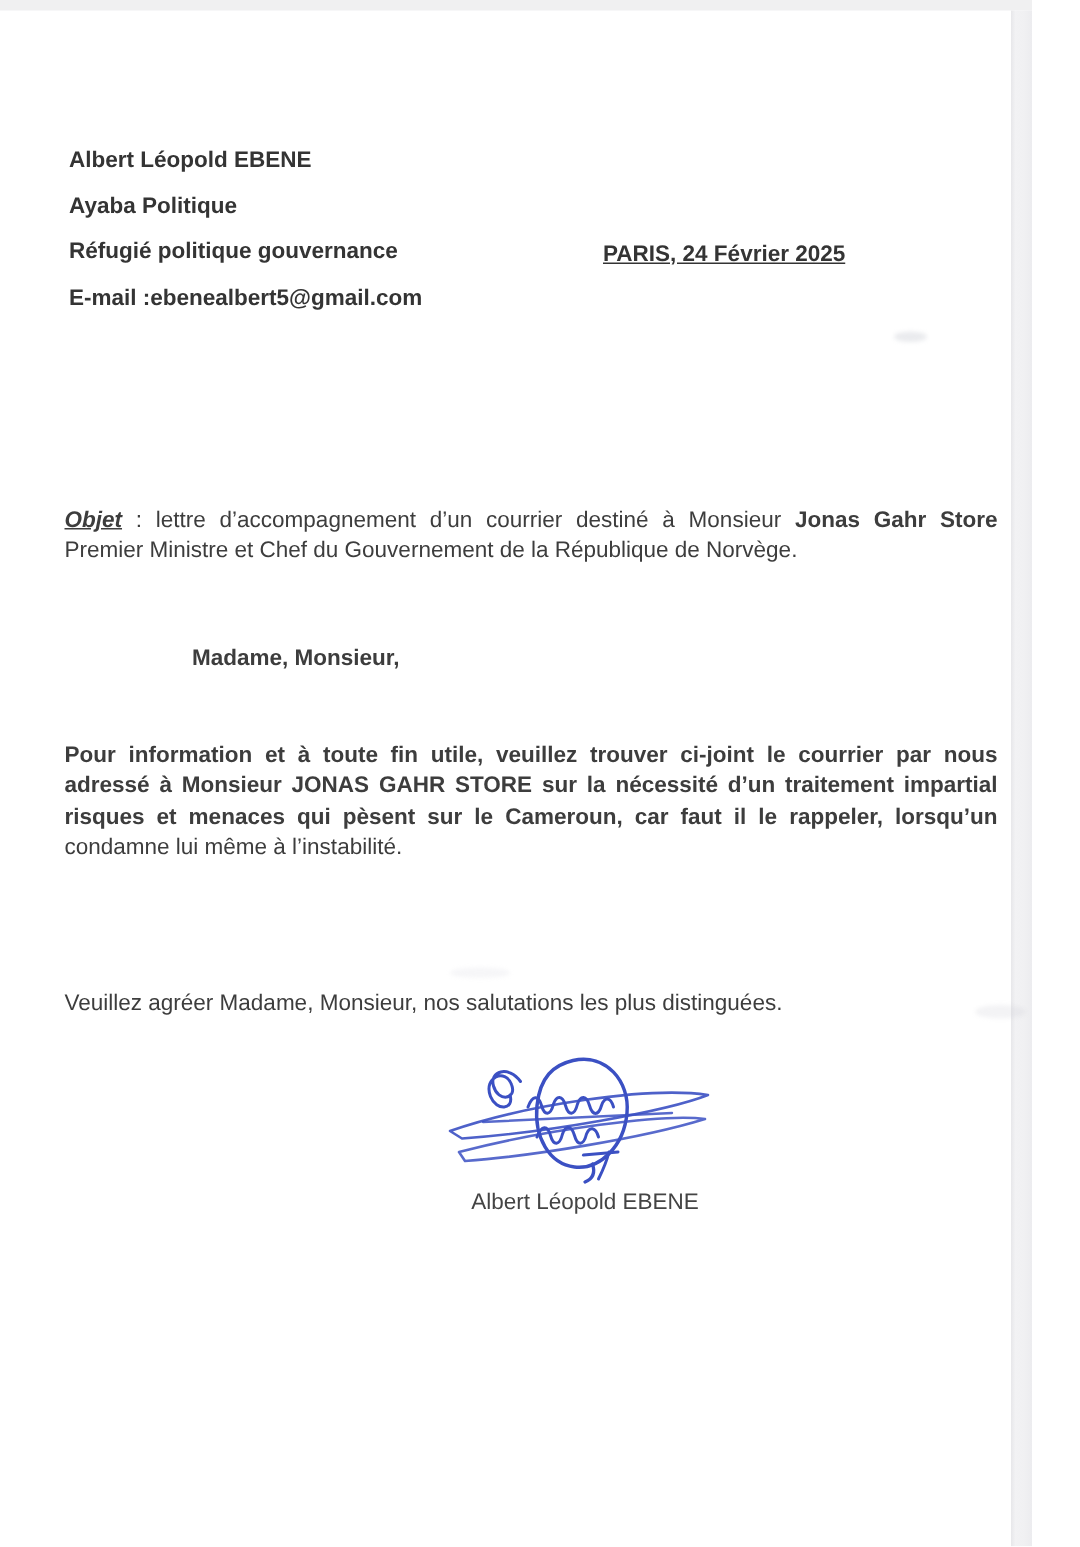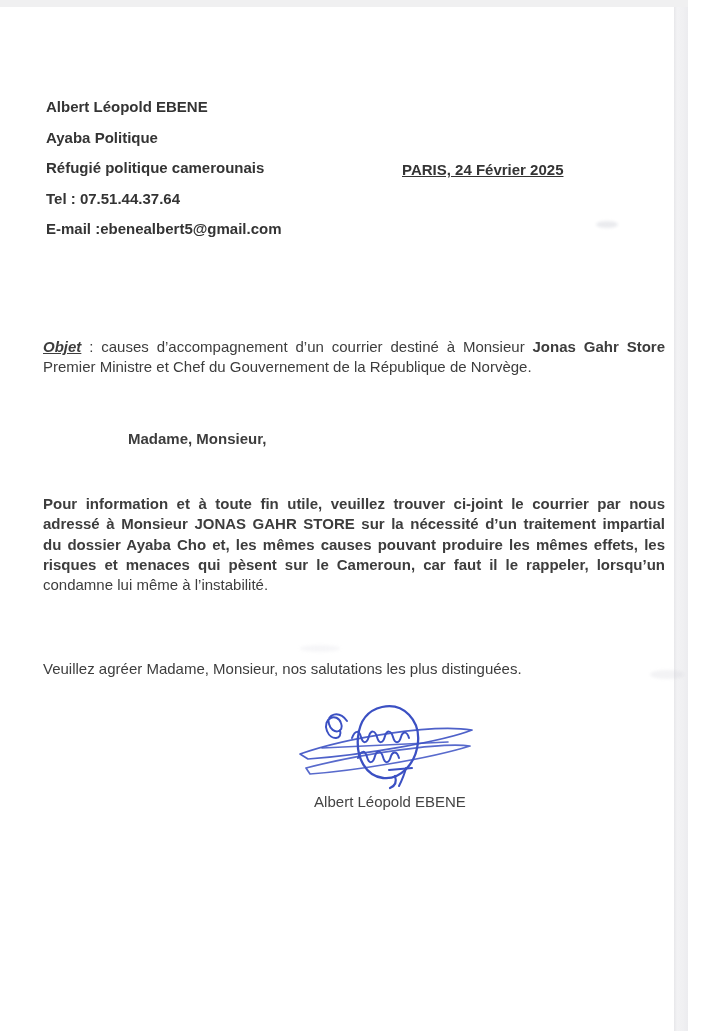--- a/index.html
+++ b/index.html
@@ -55,40 +55,38 @@
 
   <div class="top-bar"></div>
   <div class="right-band"></div>
   <div class="smudge smudge-a"></div>
   <div class="smudge smudge-b"></div>
   <div class="smudge smudge-c"></div>
 
   <div class="sender">
     <div>Albert Léopold EBENE</div>
     <div>Ayaba Politique</div>
-    <div>Réfugié politique camerounais</div>
-    <div>Tel : 07.51.44.37.64</div>
+    <div>Réfugié politique gouvernance</div>
     <div>E-mail :ebenealbert5@gmail.com</div>
   </div>
 
   <div class="date">PARIS, 24 Février 2025</div>
 
   <div class="subject">
     <div class="l1">
-      <span class="subject-label">Objet</span><span> : causes d’accompagnement d’un courrier destiné à Monsieur </span><span class="recipient-bold">Jonas Gahr Store</span>
+      <span class="subject-label">Objet</span><span> : lettre d’accompagnement d’un courrier destiné à Monsieur </span><span class="recipient-bold">Jonas Gahr Store</span>
     </div>
     <div class="l2">Premier Ministre et Chef du Gouvernement de la République de Norvège.</div>
   </div>
 
   <div class="salutation">Madame, Monsieur,</div>
 
   <div class="body-par">
     <div class="jl">Pour information et à toute fin utile, veuillez trouver ci-joint le courrier par nous</div>
     <div class="jl">adressé à Monsieur JONAS GAHR STORE sur la nécessité d’un traitement impartial</div>
-    <div class="jl">du dossier Ayaba Cho et, les mêmes causes pouvant produire les mêmes effets, les</div>
     <div class="jl">risques et menaces qui pèsent sur le Cameroun, car faut il le rappeler, lorsqu’un</div>
     <div class="ll">condamne lui même à l’instabilité.</div>
   </div>
 
   <div class="closing">Veuillez agréer Madame, Monsieur, nos salutations les plus distinguées.</div>
 
   <div class="signature-wrap">
     <svg width="190" height="94" viewBox="0 0 190 94">
       <g fill="none" stroke="#3b50c3" stroke-linecap="round" stroke-linejoin="round">
 

